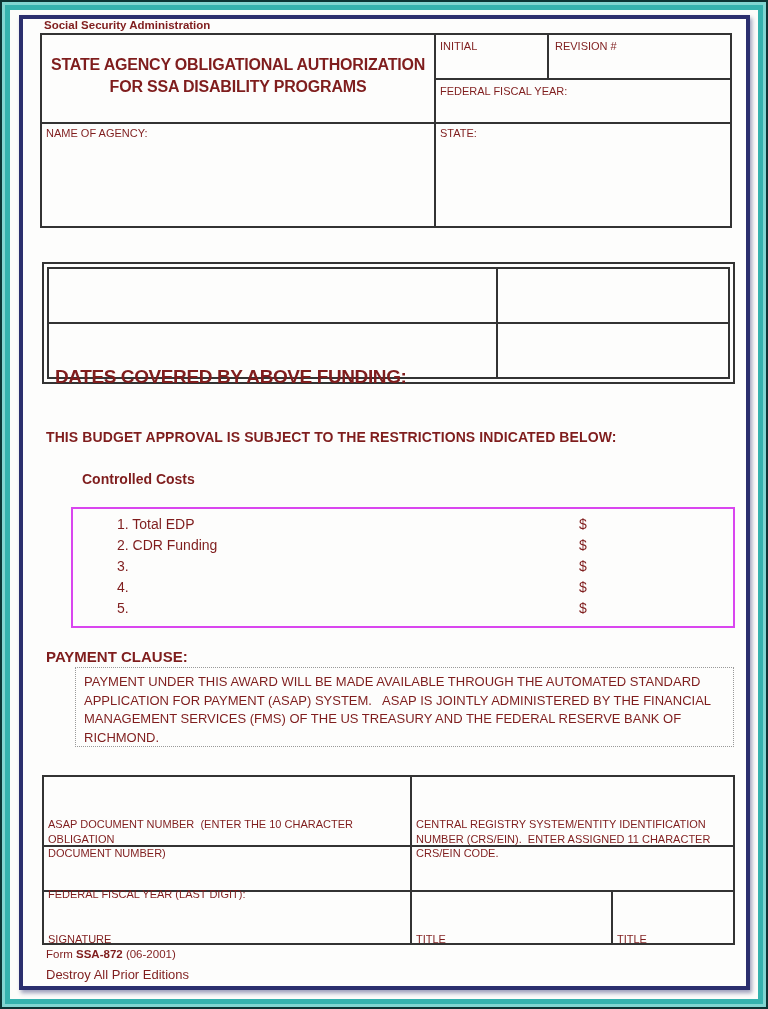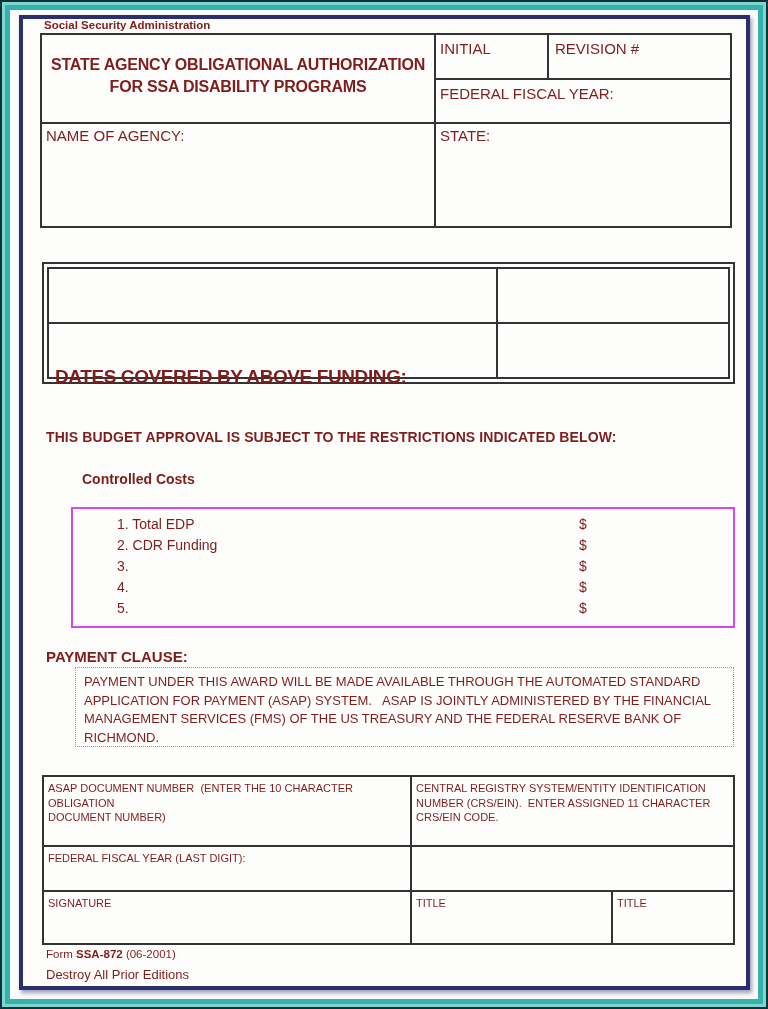--- a/index.html
+++ b/index.html
@@ -21,21 +21,21 @@
   .abs { position:absolute; }
   .line-h { position:absolute; background:#333; height:2px; }
   .line-v { position:absolute; background:#333; width:2px; }
   .prewrap { white-space:pre-wrap; }
 
   
   .ssa-label { left:44px; top:19px; font-size:11.5px; font-weight:bold; }
   .hdr-box { left:40px; top:33px; width:692px; height:195px; border:2px solid #333; }
   .hdr-title { position:absolute; left:0; top:19px; width:392px; text-align:center;
     font-weight:bold; font-size:16px; line-height:22px; letter-spacing:-0.2px; }
-  .cell-label { position:absolute; font-size:15px; }
+  .cell-label { position:absolute; font-size:11px; }
 
   
   .funds-box { left:42px; top:262px; width:693px; height:122px; border:2px solid #333; }
   .funds-inner { position:absolute; inset:3px; border:2px solid #333; }
   .funds-label { position:absolute; left:6px; font-weight:bold; font-size:19px;
     letter-spacing:-0.4px; white-space:nowrap; }
 
   
   .budget-heading { left:46px; top:429px; font-weight:bold; font-size:14px; letter-spacing:0.1px; }
   .cc-heading { left:82px; top:471px; font-weight:bold; font-size:14px; }
@@ -45,21 +45,21 @@
   .cc-row .item { position:absolute; left:20px; }
   .cc-row .cur { position:absolute; left:482px; }
 
   
   .pay-heading { left:46px; top:648px; font-weight:bold; font-size:15px; }
   .clause-box { left:75px; top:667px; width:659px; height:80px;
     border:1px dotted #999; padding:5px 8px; font-size:13px; line-height:18.5px; }
 
   
   .bt-box { left:42px; top:775px; width:693px; height:170px; border:2px solid #333; }
-  .bt-label { position:absolute; font-size:11px; line-height:14.5px; }
+  .bt-label { position:absolute; font-size:11px; line-height:14.5px;margin-top:36px; }
 
   
   .footer-line1 { left:46px; top:948px; font-size:11.5px; }
   .footer-line2 { left:46px; top:967px; font-size:13px; }
   .bold { font-weight:bold; }
 </style>
 </head>
 <body>
 
 <div class="screen">

